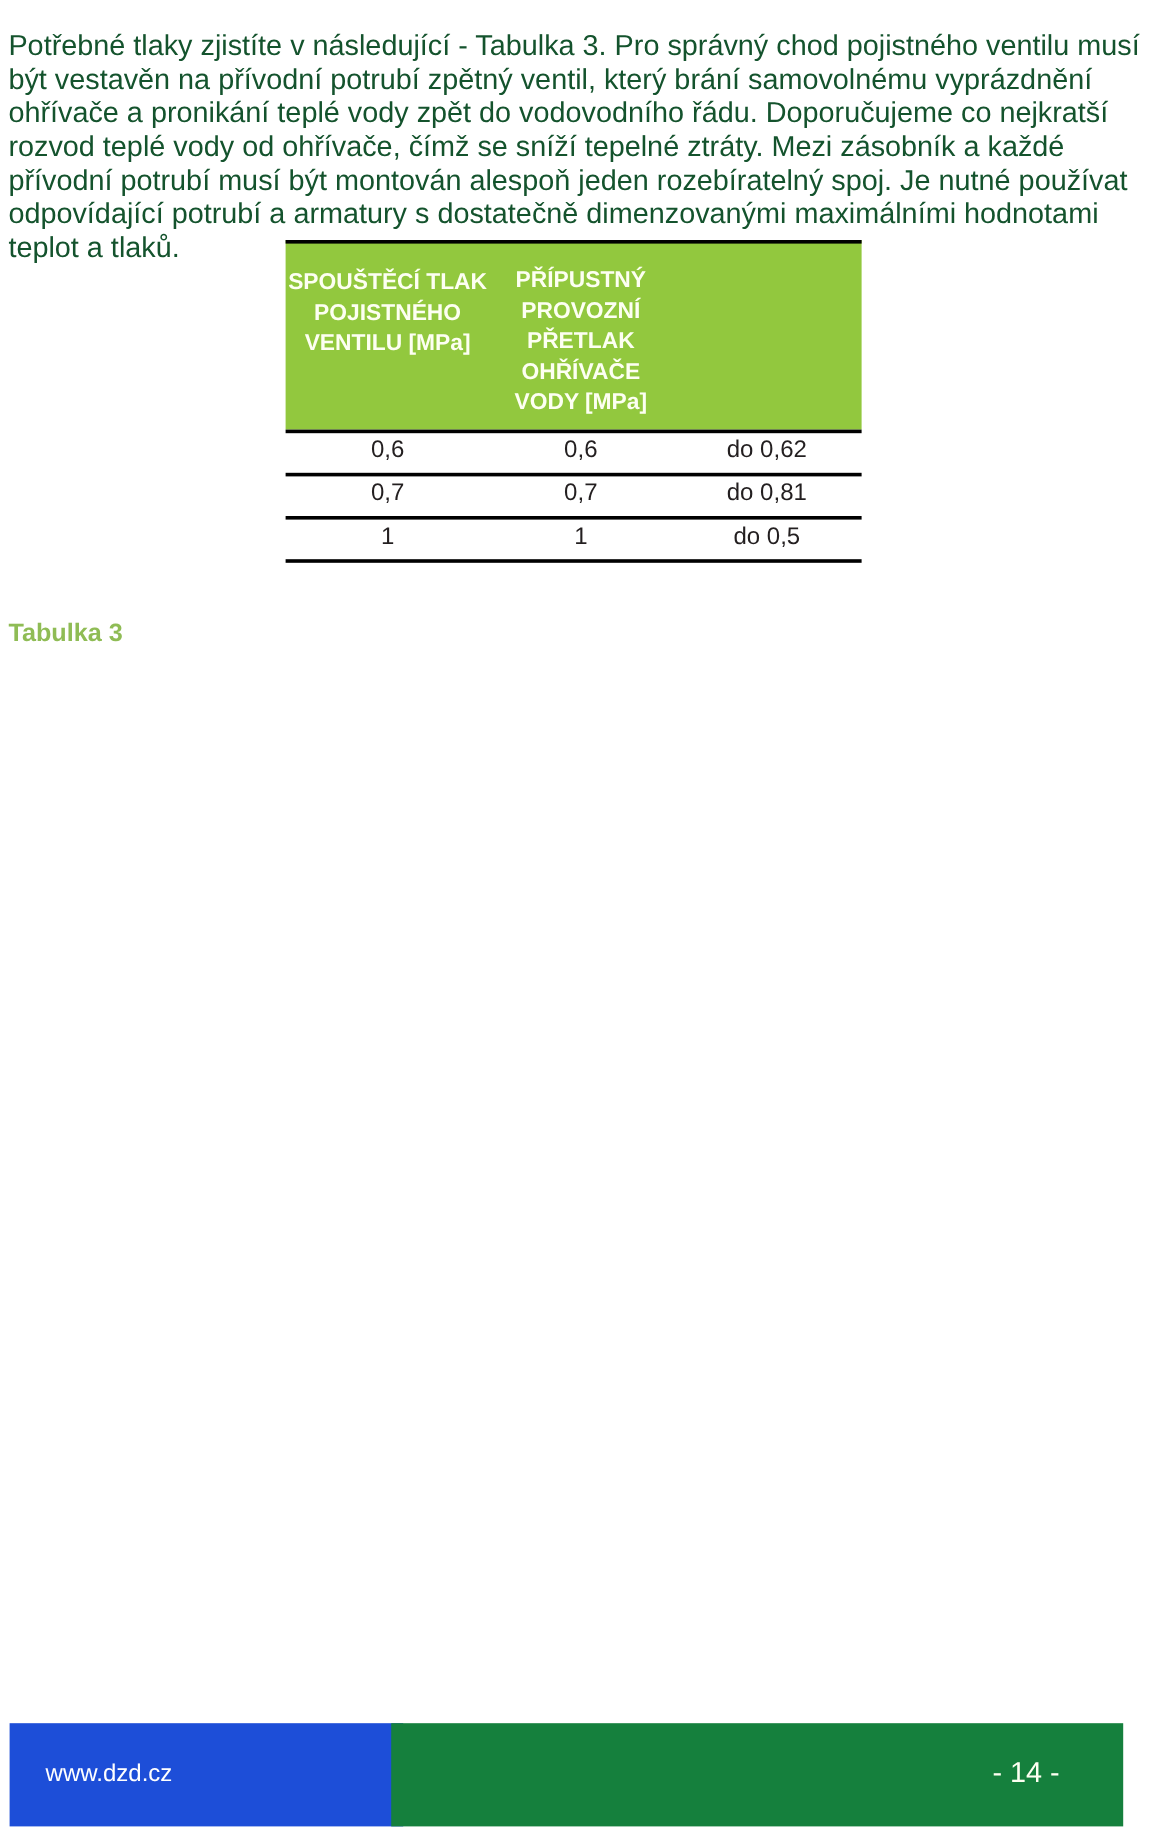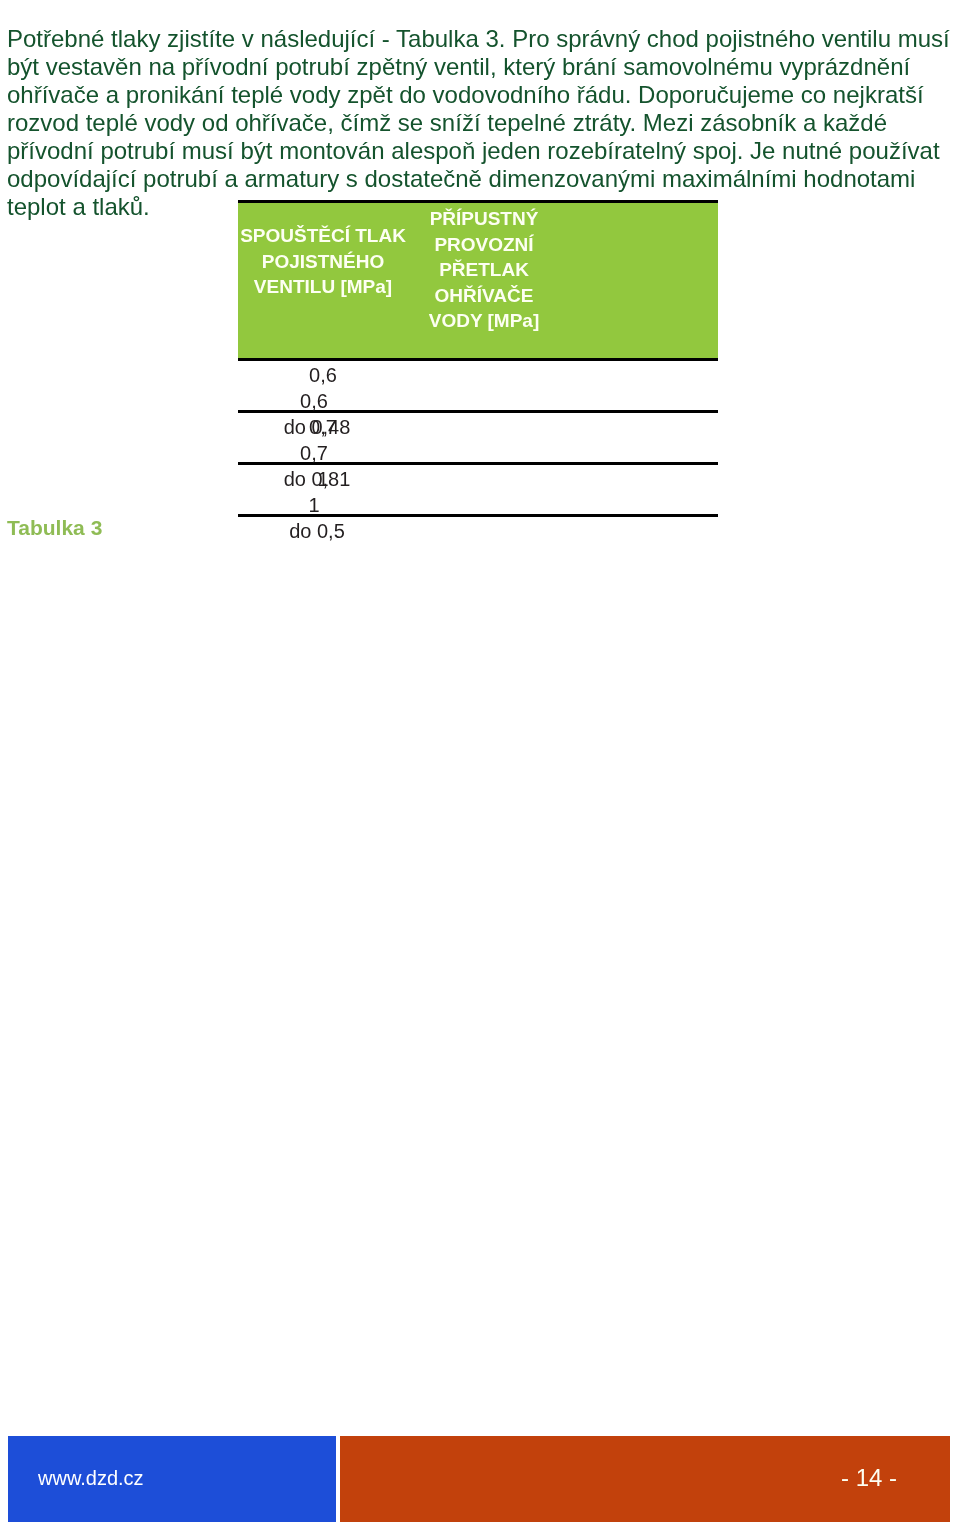--- a/index.html
+++ b/index.html
@@ -36,30 +36,29 @@
   }
   .hcell {
     color: #fdfff2;
     font-weight: bold;
     font-size: 19px;
     line-height: 25.5px;
     text-align: center;
     box-sizing: border-box;
   }
   .hcell.c1 { width: 170px; padding-top: 20px; }
-  .hcell.c2 { width: 152px; padding-top: 3px; }
+  .hcell.c2 { width: 152px; padding-top: 18px; }
   .hcell.c3 { width: 158px; padding-top: 7px; }
 
   .trow {
     display: flex;
     border-top: 3px solid #000;
-    height: 52px;
+    height: 36px;
     box-sizing: border-box;
     align-items: flex-start;
-    flex-direction: column;
   }
   .dcell { font-size: 20px; text-align: center; padding-top: 3px; }
   .dcell.c1 { width: 170px; }
   .dcell.c2 { width: 152px; }
   .dcell.c3 { width: 158px; }
   .tbl-foot { border-top: 3px solid #000; }
 
   
   .caption {
     position: absolute;
@@ -73,22 +72,22 @@
     position: absolute;
     left: 8px; top: 1436px; width: 328px; height: 86px;
     background: #1d4ed8;
   }
   .foot-grey span {
     position: absolute; left: 30px; top: 31px;
     color: #ffffff; font-size: 20px;
   }
   .foot-green {
     position: absolute;
-    left: 340px; top: 1436px; width: 610px; height: 86px;
-    background: #c2410c;
+    left: 326px; top: 1436px; width: 610px; height: 86px;
+    background: #15803d;
   }
   .foot-green span {
     position: absolute; right: 53px; top: 28px;
     color: #fdfff2; font-size: 24px;
   }
 </style>
 </head>
 <body>
 
 <div class="page">
@@ -96,21 +95,21 @@
   <p class="para">Potřebné tlaky zjistíte v následující - Tabulka 3. Pro správný chod pojistného ventilu musí být vestavěn na přívodní potrubí zpětný ventil, který brání samovolnému vyprázdnění ohřívače a pronikání teplé vody zpět do vodovodního řádu. Doporučujeme co nejkratší rozvod teplé vody od ohřívače, čímž se sníží tepelné ztráty. Mezi zásobník a každé přívodní potrubí musí být montován alespoň jeden rozebíratelný spoj. Je nutné používat odpovídající potrubí a armatury s dostatečně dimenzovanými maximálními hodnotami teplot a tlaků.</p>
 
   <div class="tbl">
     <div class="tbl-head">
       <div class="hcell c1">SPOUŠTĚCÍ TLAK POJISTNÉHO VENTILU [MPa]</div>
       <div class="hcell c2">PŘÍPUSTNÝ PROVOZNÍ PŘETLAK OHŘÍVAČE VODY [MPa]</div>
     </div>
     <div class="trow">
       <div class="dcell c1">0,6</div>
       <div class="dcell c2">0,6</div>
-      <div class="dcell c3">do 0,48</div>
+      <div class="dcell c3">do 0,62</div>
     </div>
     <div class="trow">
       <div class="dcell c1">0,7</div>
       <div class="dcell c2">0,7</div>
       <div class="dcell c3">do 0,81</div>
     </div>
     <div class="trow">
       <div class="dcell c1">1</div>
       <div class="dcell c2">1</div>
       <div class="dcell c3">do 0,5</div>

